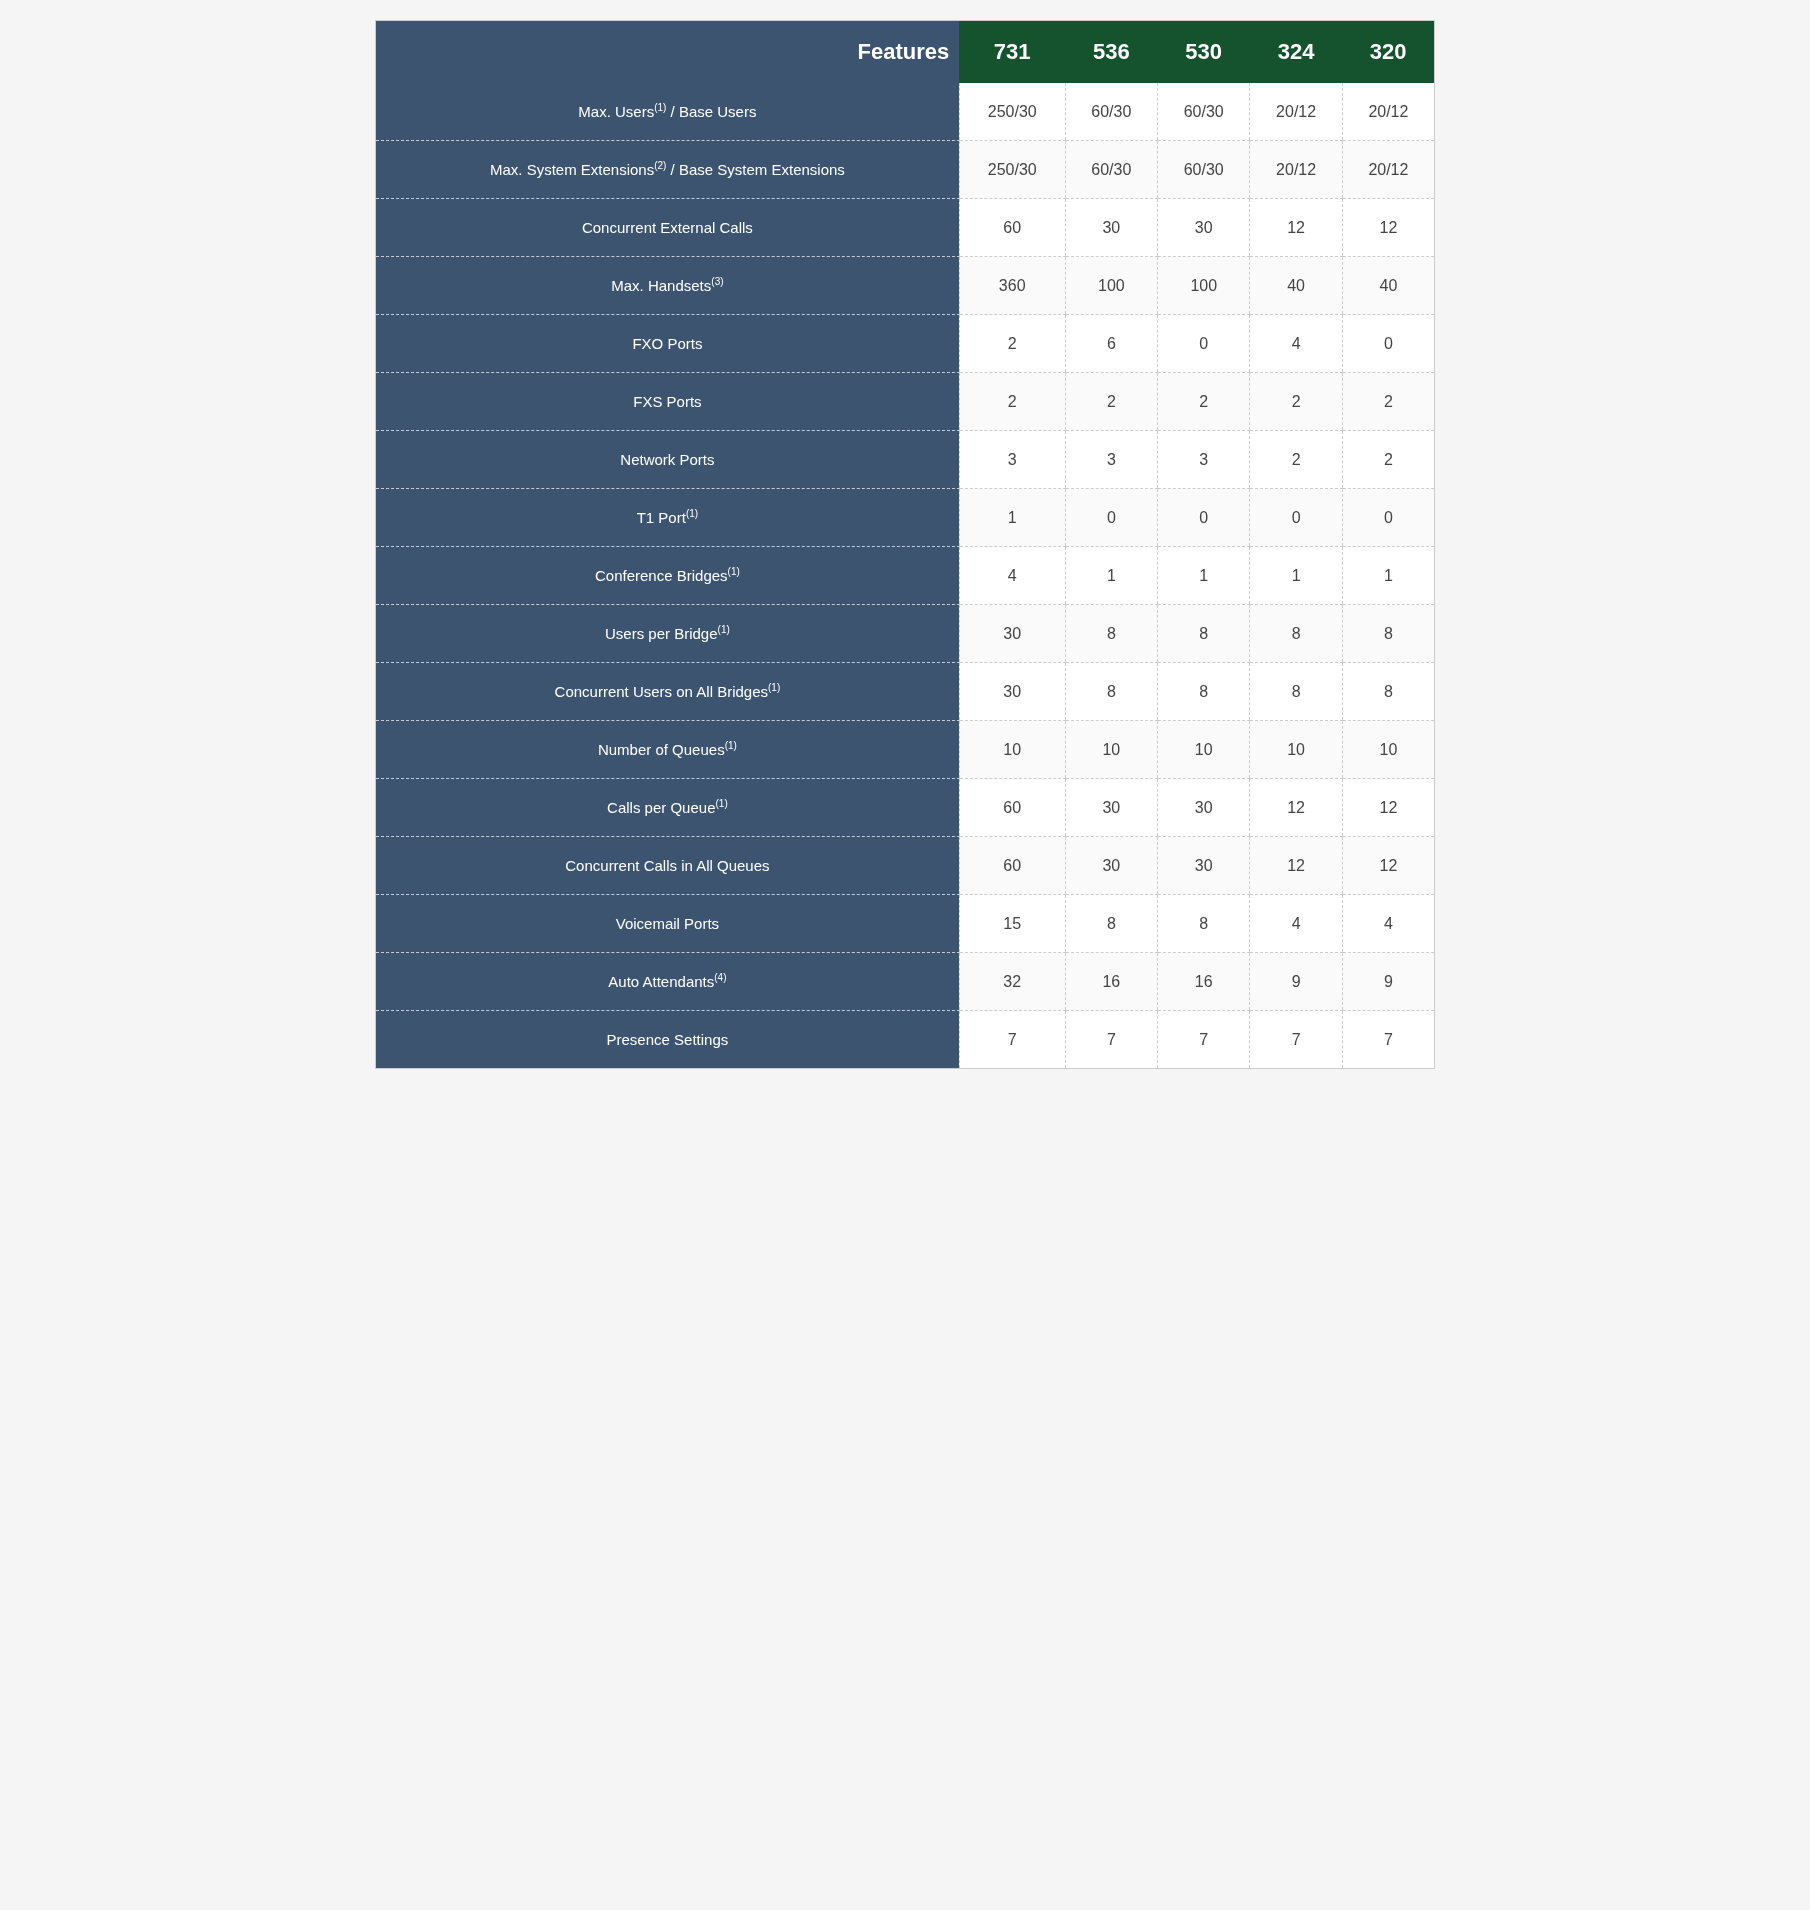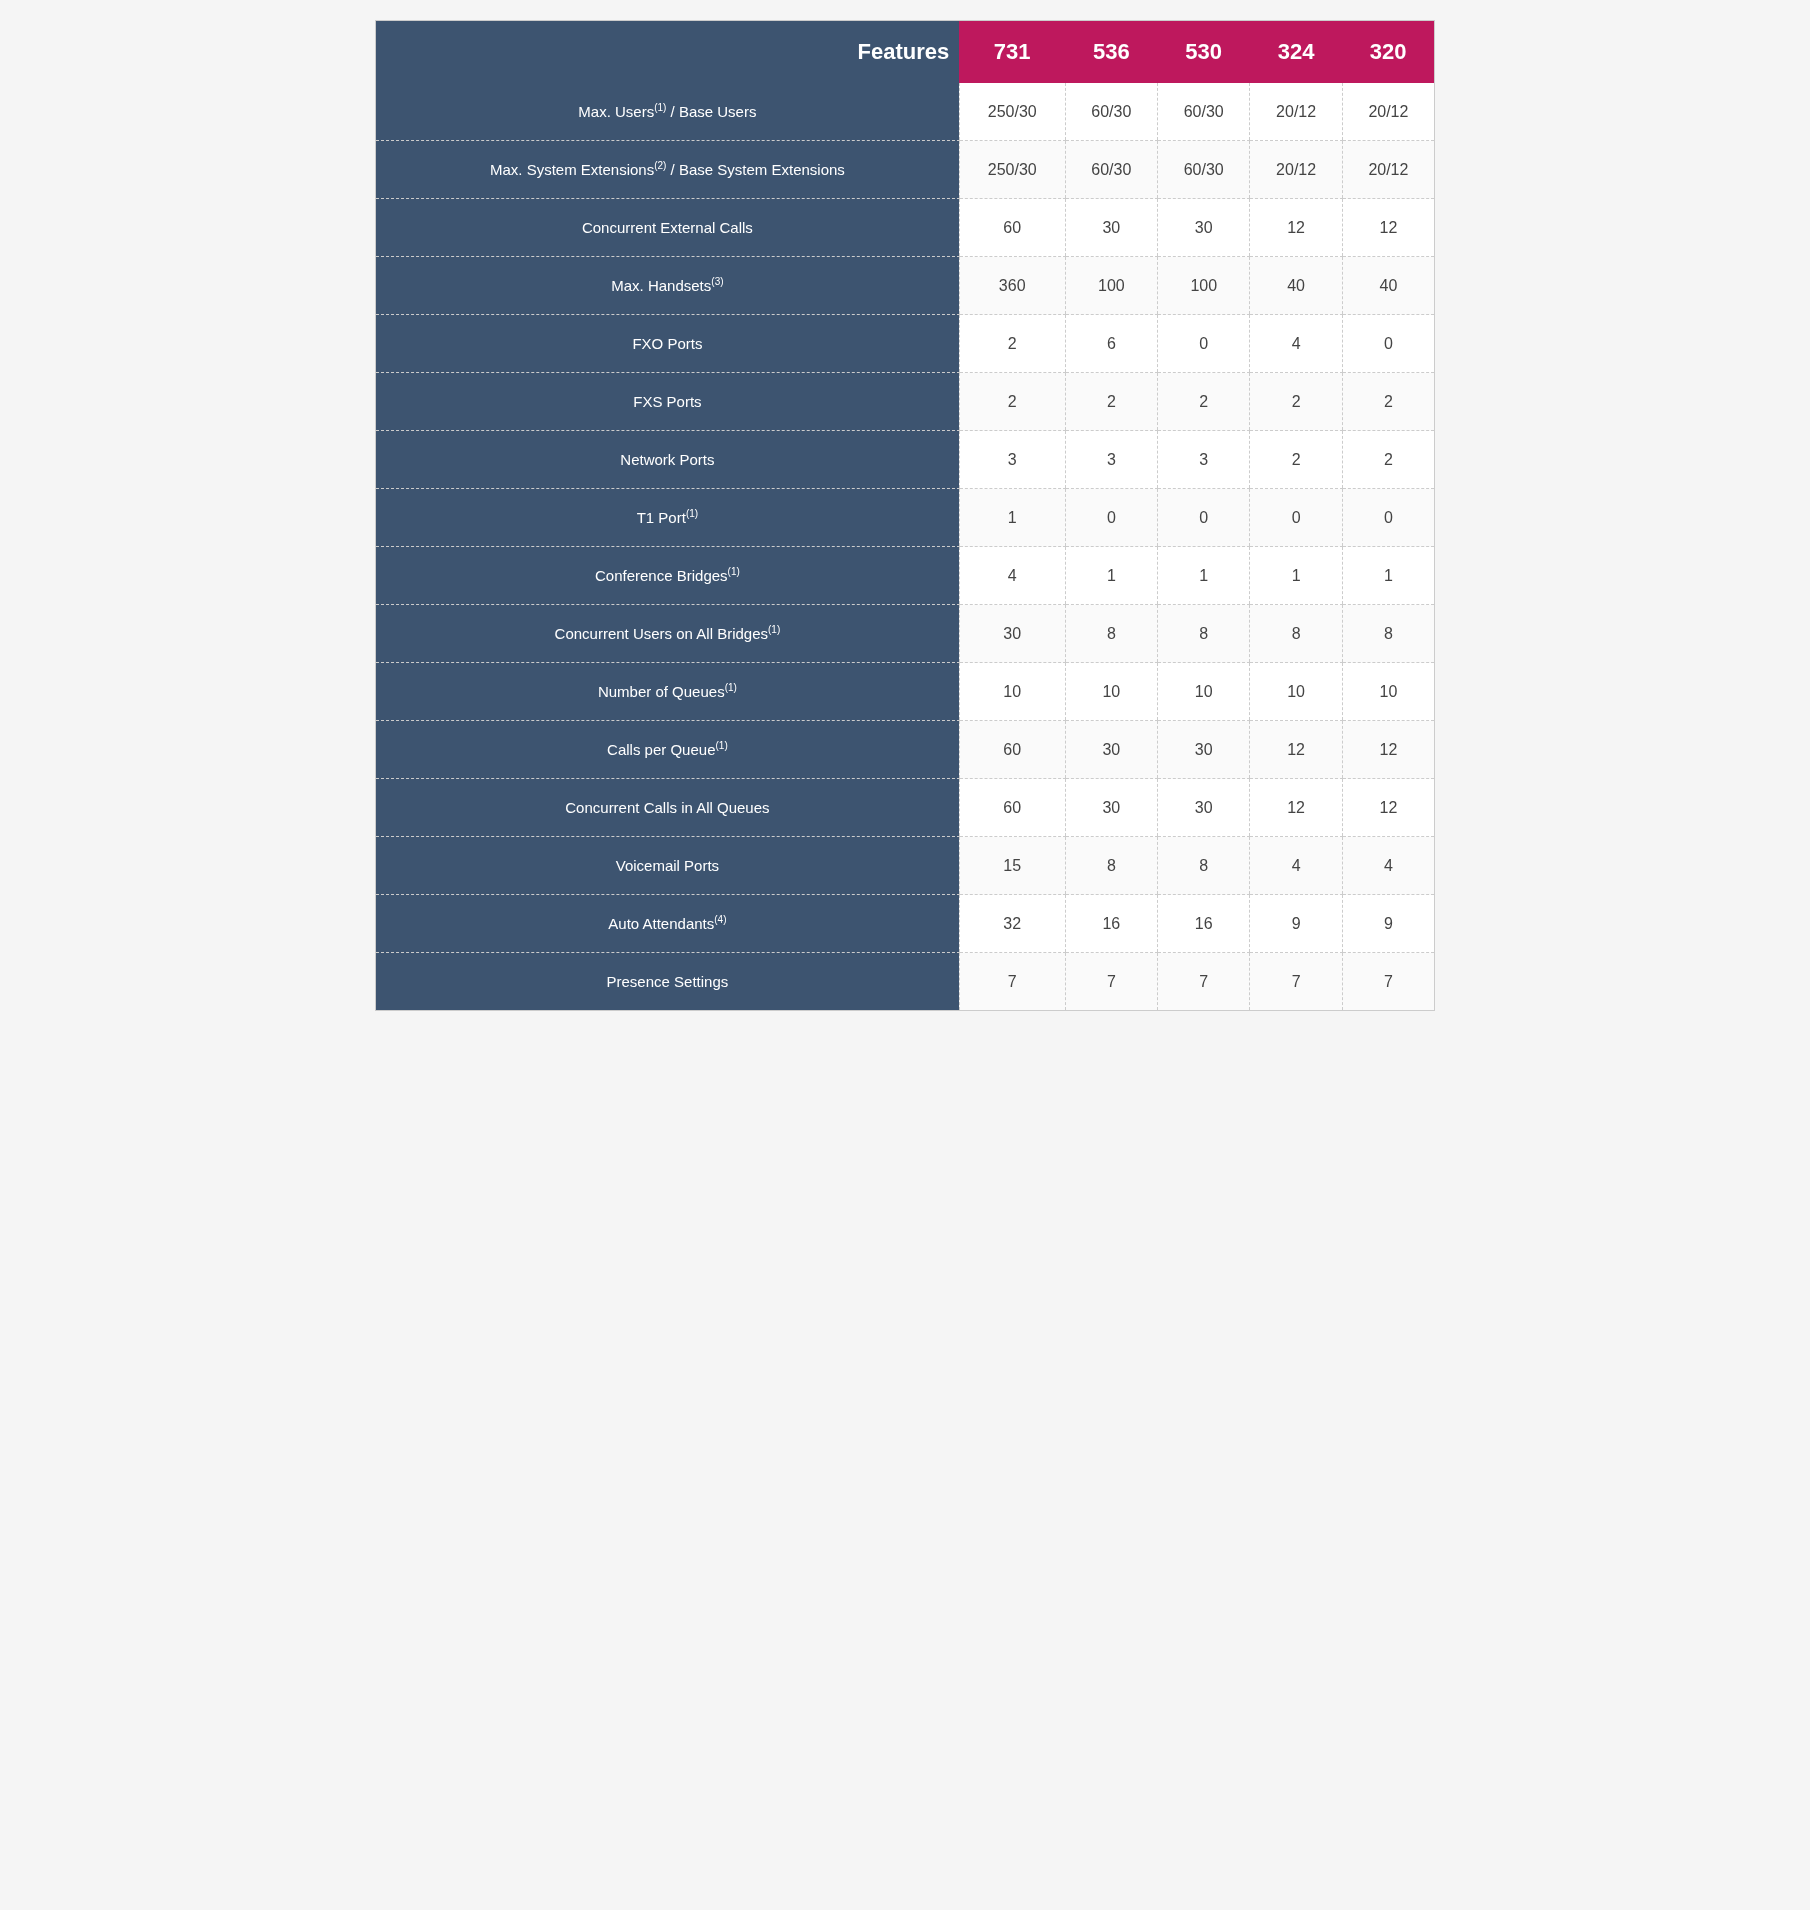--- a/index.html
+++ b/index.html
@@ -39,21 +39,21 @@
     }
 
     thead tr th:first-child {
       background-color: #3d5470;
       font-size: 22px;
       font-weight: bold;
       text-align: right;
     }
 
     thead tr th:not(:first-child) {
-      background-color: #be185d;
+      background-color: #14532d;
     }
 
     tbody tr td {
       padding: 18px 10px;
       text-align: center;
       font-size: 16px;
       color: #444;
       border-bottom: 1px dashed #ccc;
     }
 
@@ -165,20 +165,28 @@
         </tr>
         <tr>
           <td>Conference Bridges<sup>(1)</sup></td>
           <td>4</td>
           <td>1</td>
           <td>1</td>
           <td>1</td>
           <td>1</td>
         </tr>
         <tr>
+          <td>Users per Bridge<sup>(1)</sup></td>
+          <td>30</td>
+          <td>8</td>
+          <td>8</td>
+          <td>8</td>
+          <td>8</td>
+        </tr>
+        <tr>
           <td>Concurrent Users on All Bridges<sup>(1)</sup></td>
           <td>30</td>
           <td>8</td>
           <td>8</td>
           <td>8</td>
           <td>8</td>
         </tr>
         <tr>
           <td>Number of Queues<sup>(1)</sup></td>
           <td>10</td>

